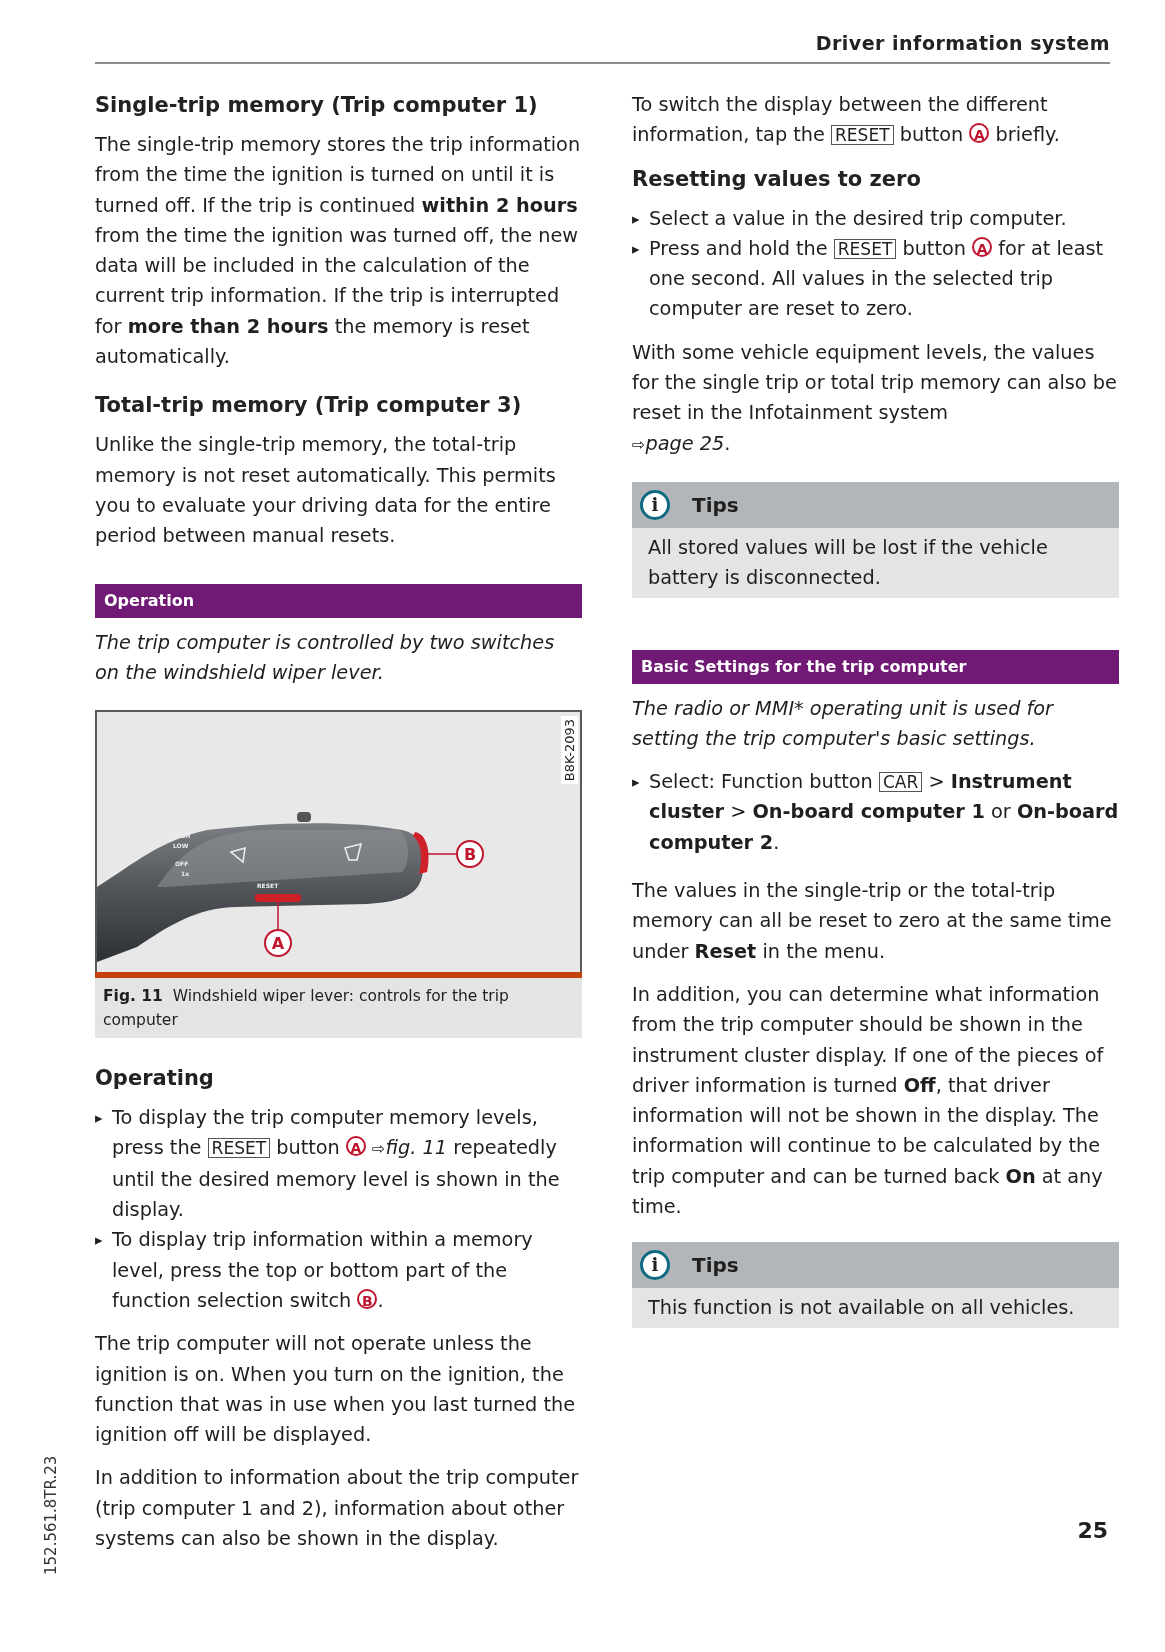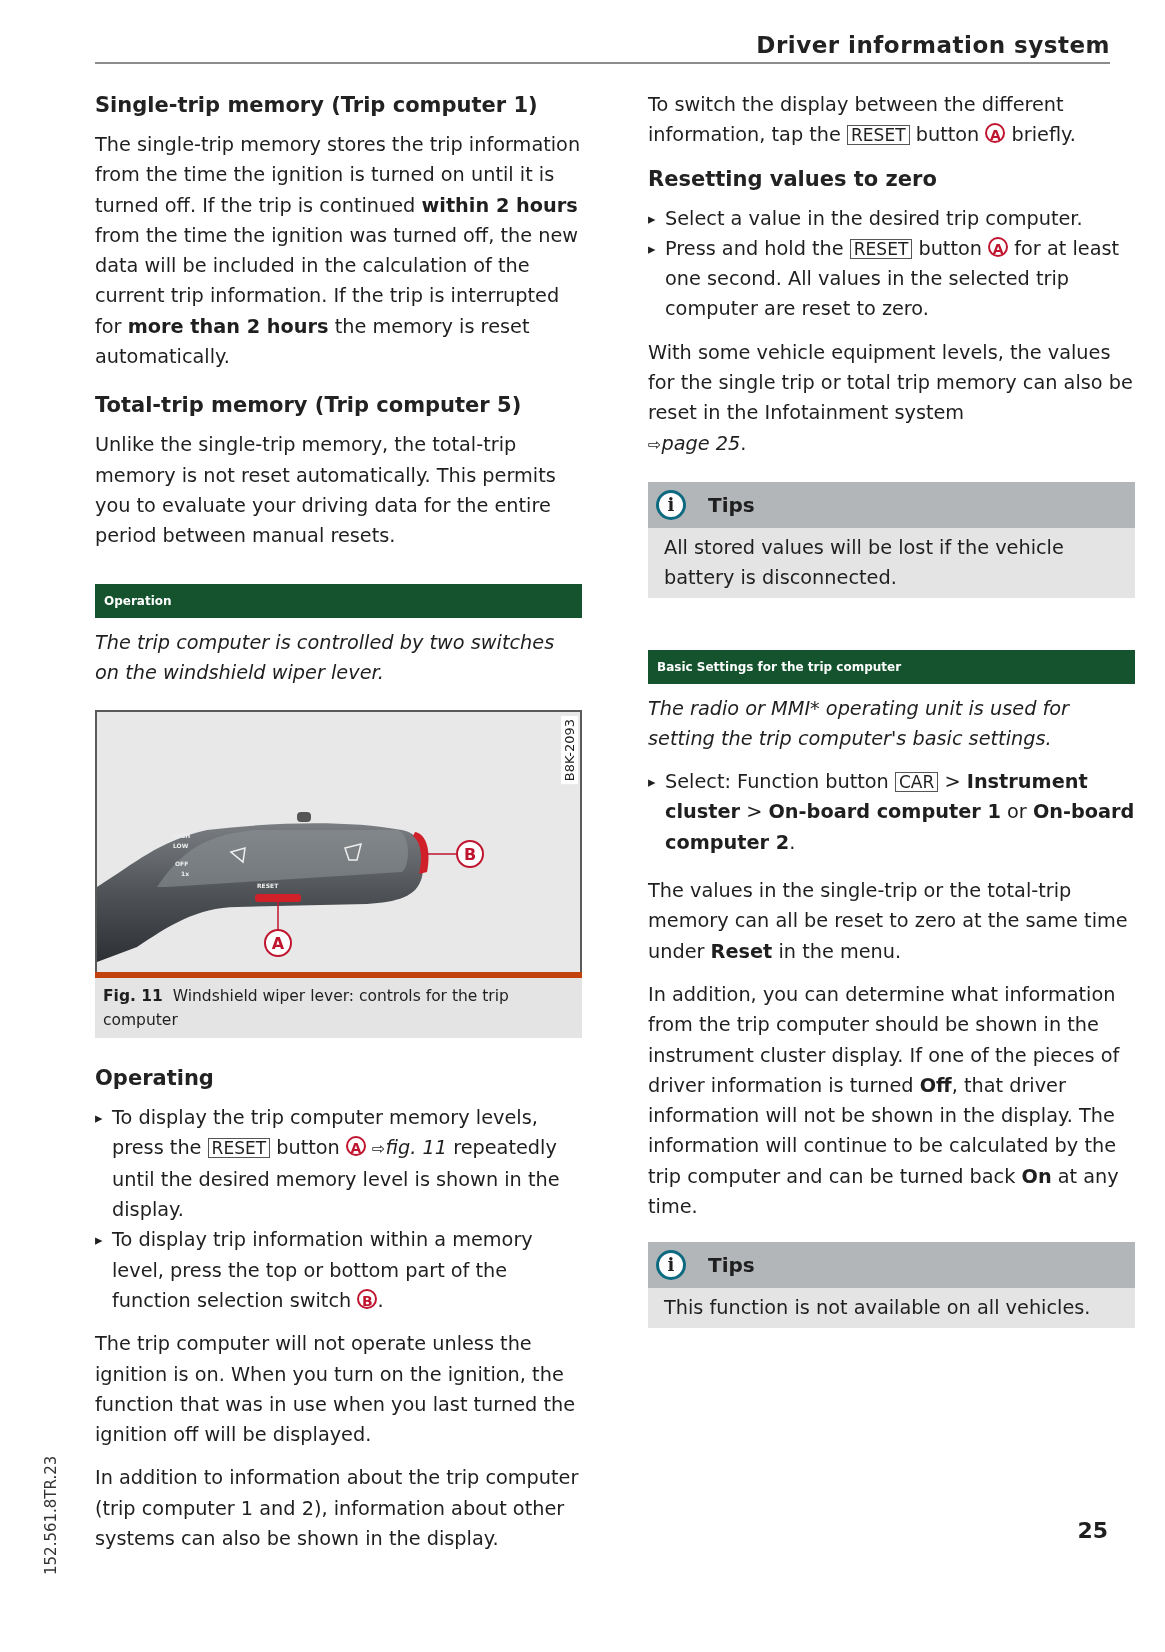--- a/index.html
+++ b/index.html
@@ -1,26 +1,26 @@
 <!DOCTYPE html>
 <html><head>
 <meta charset="utf-8">
 <style>
   html, body { margin:0; padding:0; background:#fff; }
   body { width:1165px; height:1652px; position:relative; overflow:hidden;
          font-family:"DejaVu Sans", sans-serif; color:#1f1f1f; }
-  .header-title { position:absolute; right:55px; top:32px; font-size:23px; font-weight:bold; letter-spacing:0.5px; color:#222; }
+  .header-title { position:absolute; right:55px; top:32px; font-size:19px; font-weight:bold; letter-spacing:0.5px; color:#222; }
   .header-rule { position:absolute; left:95px; right:55px; top:62px; height:2px; background:#8c8c8c; }
   .col { position:absolute; top:90px; width:487px; }
   .col.left { left:95px; }
-  .col.right { left:648px; }
+  .col.right { left:632px; }
   h2 { font-size:21px; font-weight:bold; margin:0 0 10px 0; line-height:30px; color:#222; }
   p { font-size:19.3px; line-height:30.3px; margin:0 0 13px 0; }
   p.italic { font-style:italic; }
-  .red-bar { background:#14532d; color:#fff; font-weight:bold; font-size:12px; padding:2px 9px; line-height:30px; margin:0 0 10px 0; }
+  .red-bar { background:#701a75; color:#fff; font-weight:bold; font-size:16px; padding:2px 9px; line-height:30px; margin:0 0 10px 0; }
   ul.steps { list-style:none; padding:0; margin:0 0 13px 0; }
   ul.steps li { font-size:19.3px; line-height:30.3px; padding-left:17px; position:relative; }
   ul.steps li::before { content:"\25B8"; position:absolute; left:0; top:0; font-size:15px; }
   .kbd { border:1.5px solid #555; padding:0 3px; font-size:17px; line-height:18px; display:inline-block; }
   .circ { display:inline-block; width:20px; height:20px; border:2px solid #c0152f; border-radius:50%; color:#c0152f;
           font-size:14px; line-height:20px; text-align:center; font-weight:bold; vertical-align:1px; box-sizing:border-box; }
   .arrow { font-size:16px; }
   .tips { background:#e4e4e4; margin:0 0 13px 0; }
   .tips-head { background:#b3b6b8; padding:6px 8px; display:flex; align-items:center; height:34px; }
   .tips-icon { width:30px; height:30px; border:3px solid #0e6a80; background:#fff; border-radius:50%; box-sizing:border-box;
@@ -36,21 +36,21 @@
 </head>
 <body>
 
 <div class="header-title">Driver information system</div>
 <div class="header-rule"></div>
 
 <div class="col left">
   <h2>Single-trip memory (Trip computer 1)</h2>
   <p><span>The single-trip memory stores the trip information from the time the ignition is turned on until it is turned off. If the trip is continued </span><b>within 2 hours</b><span> from the time the ignition was turned off, the new data will be included in the calculation of the current trip information. If the trip is interrupted for </span><b>more than 2 hours</b><span> the memory is reset automatically.</span></p>
 
-  <h2 style="margin-top:18px">Total-trip memory (Trip computer 5)</h2>
+  <h2 style="margin-top:18px">Total-trip memory (Trip computer 3)</h2>
   <p>Unlike the single-trip memory, the total-trip memory is not reset automatically. This permits you to evaluate your driving data for the entire period between manual resets.</p>
 
   <div class="red-bar" style="margin-top:32px">Operation</div>
   <p class="italic">The trip computer is controlled by two switches on the windshield wiper lever.</p>
 
   <div class="figure">
     <span class="fig-code">B8K-2093</span>
     <svg width="483" height="258" viewBox="0 0 483 258">
       <defs>
         <linearGradient id="lev" x1="0" y1="0" x2="0" y2="1">

